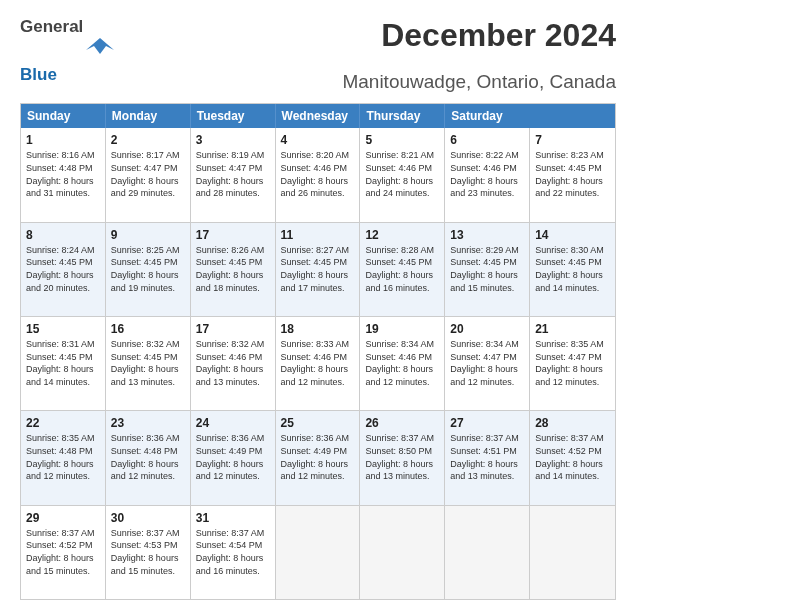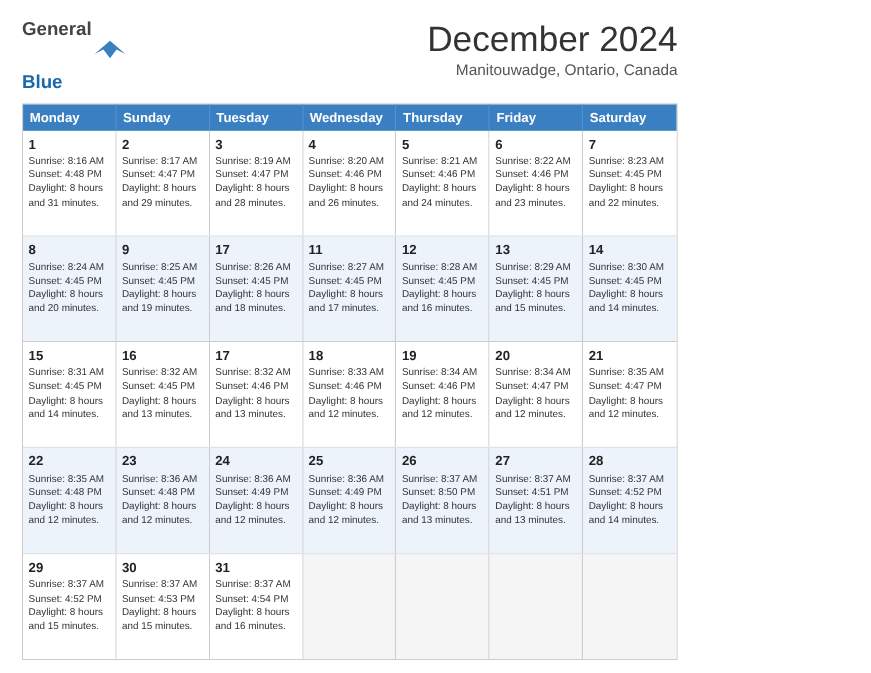--- a/index.html
+++ b/index.html
@@ -21,29 +21,29 @@
       display: flex;
       justify-content: space-between;
       align-items: flex-start;
       margin-bottom: 10px;
     }
     .title-block {
       text-align: right;
     }
     .month-title {
       font-size: 32px;
-      font-weight: normal;
+      font-weight: bold;
       color: #333;
       line-height: 1.1;
       margin-left: 21px;
     }
     .location {
-      font-size: 14px;
+      font-size: 19px;
       color: #555;
-      margin-top: 2px;
+      margin-top: 18px;
     }
     .calendar {
       flex: 1;
       display: flex;
       flex-direction: column;
       border: 1px solid #ccc;
     }
     .cal-header {
       display: grid;
       grid-template-columns: repeat(7, 1fr);
@@ -130,26 +130,25 @@
       </div>
     </div>
     <div class="title-block">
       <div class="month-title">December 2024</div>
       <div class="location">Manitouwadge, Ontario, Canada</div>
     </div>
   </div>
 
   <div class="calendar">
     <div class="cal-header">
-    <div class="cal-header-cell">Monday</div>
-        <div class="cal-header-cell">Sunday</div>
+    <div class="cal-header-cell">Sunday</div>
+        <div class="cal-header-cell">Monday</div>
         <div class="cal-header-cell">Tuesday</div>
         <div class="cal-header-cell">Wednesday</div>
         <div class="cal-header-cell">Thursday</div>
-        <div class="cal-header-cell">Friday</div>
         <div class="cal-header-cell">Saturday</div>
       </div>
     <div class="cal-body">
     <div class="cal-row">
           <div class="cal-cell">
             <span class="day-num">1</span>
             <div class="cell-text">Sunrise: 8:16 AM</div>
             <div class="cell-text">Sunset: 4:48 PM</div>
             <div class="cell-text">Daylight: 8 hours</div>
             <div class="cell-text">and 31 minutes.</div>

